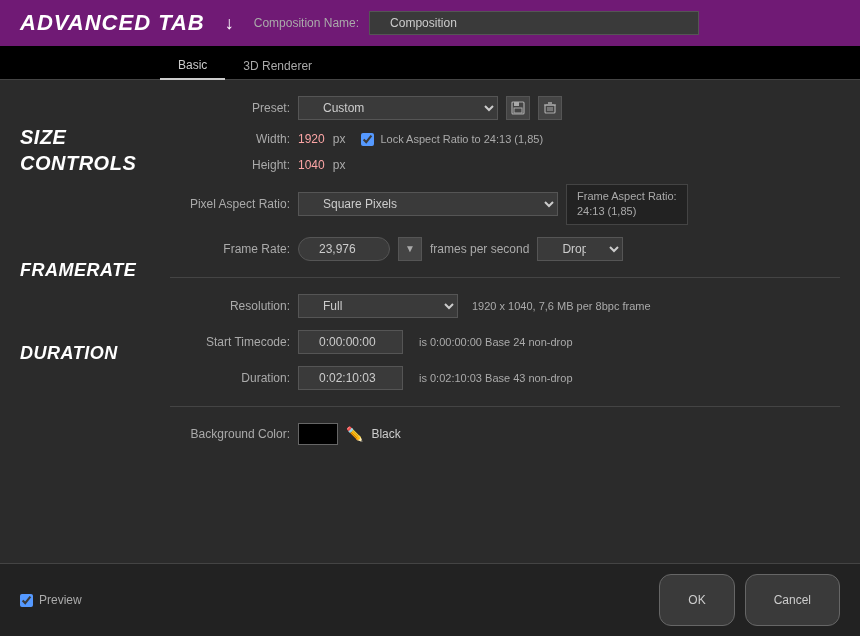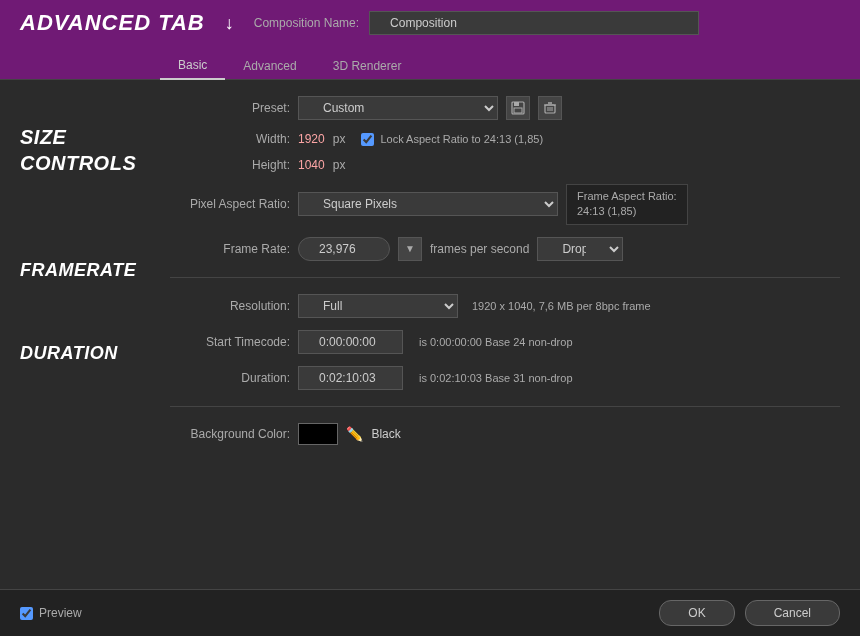--- a/index.html
+++ b/index.html
@@ -59,21 +59,21 @@
       font-size: 12px;
       width: 330px;
     }
 
     
     .tabs-row {
       padding: 6px 0 0 160px;
       border-bottom: 1px solid #444;
       display: flex;
       gap: 0;
-      background: #701a75;
+      background: #000000;
     }
 
     .tab {
       padding: 6px 18px;
       color: #aaa;
       cursor: pointer;
       font-size: 12px;
       border: none;
       background: none;
     }
@@ -284,21 +284,21 @@
       color: #aaa;
       font-size: 12px;
     }
 
     .btn-row {
       display: flex;
       gap: 10px;
     }
 
     .dialog-btn {
-      padding: 5px 28px;
+      padding: 18px 28px;
       border-radius: 12px;
       border: 1px solid #666;
       background: #3a3a3a;
       color: #ccc;
       font-size: 12px;
       cursor: pointer;
     }
 
     .dialog-btn.ok {
       background: #3a3a3a;
@@ -320,21 +320,20 @@
     <div class="annotation-label">ADVANCED TAB</div>
     <div class="adv-arrow">↓</div>
     <div class="comp-name-row">
       <span class="comp-name-label">Composition Name:</span>
       <input type="text" class="comp-name-input" value="Composition" style="">
     </div>
   </div>
 
   <div class="tabs-row">
     <button class="tab active">Basic</button>
-    <button class="tab">Advanced</button>
     <button class="tab">3D Renderer</button>
   </div>
 
   <div class="content">
 
     <div class="left-annotations">
       <div style="position:absolute; top:30px; left:0;">
         <div class="side-label">SIZE</div>
         <div class="side-label">CONTROLS</div>
       </div>
@@ -421,21 +420,21 @@
 
       <div class="form-row">
         <span class="form-label">Start Timecode:</span>
         <input type="text" class="timecode-input" value="0:00:00:00" style="">
         <span class="timecode-info">is 0:00:00:00  Base 24  non-drop</span>
       </div>
 
       <div class="form-row">
         <span class="form-label">Duration:</span>
         <input type="text" class="timecode-input" value="0:02:10:03" style="">
-        <span class="timecode-info">is 0:02:10:03  Base 31  non-drop</span>
+        <span class="timecode-info">is 0:02:10:03  Base 43  non-drop</span>
       </div>
 
       <div class="separator"></div>
 
       <div class="form-row">
         <span class="form-label">Background Color:</span>
         <div class="color-swatch"></div>
         <span class="eyedropper-icon">✏️</span>
         <span class="color-name">Black</span>
       </div>

